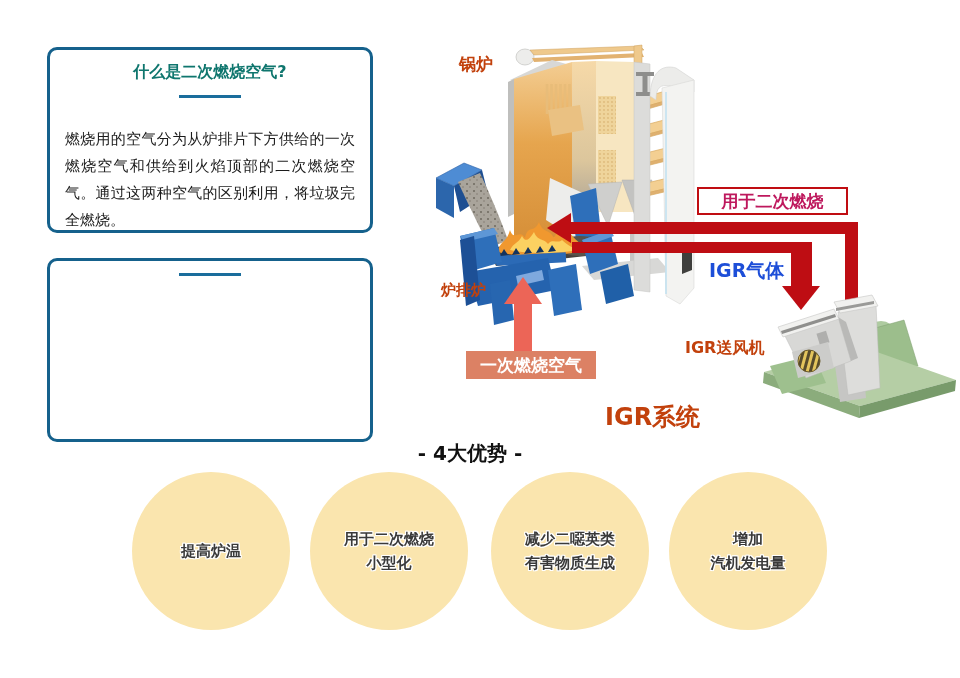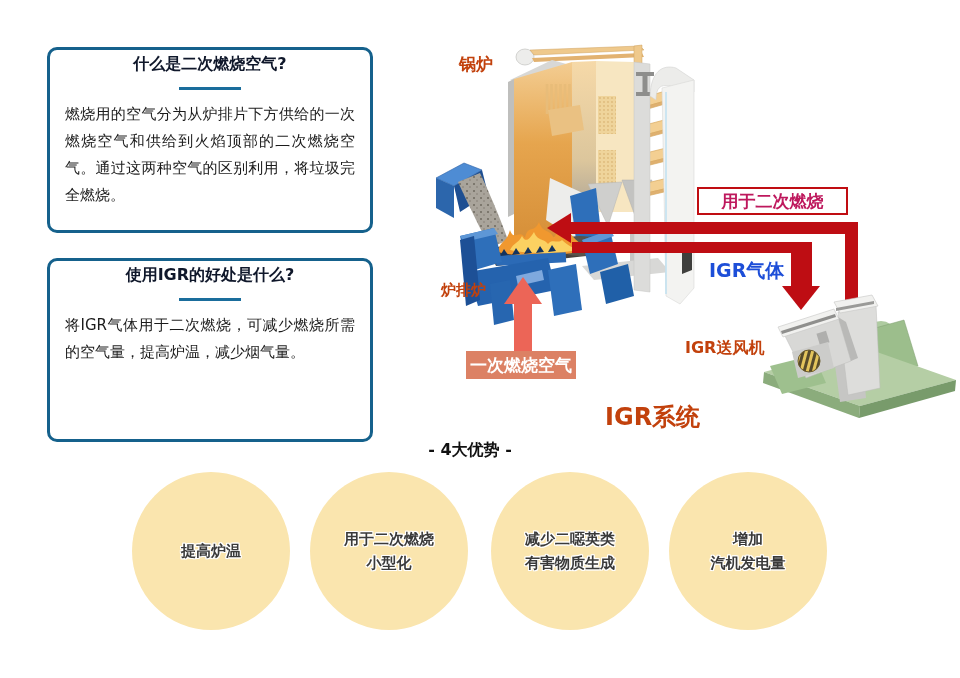--- a/index.html
+++ b/index.html
@@ -4,42 +4,42 @@
 <style>
   html,body{margin:0;padding:0;background:#fff;}
   .canvas{position:relative;width:960px;height:678px;background:#fff;overflow:hidden;
           font-family:"DejaVu Sans","Liberation Sans",sans-serif;}
 
   
   .info-box{position:absolute;left:47px;width:326px;box-sizing:border-box;
             border:3px solid #15618C;border-radius:10px;background:#fff;}
   .info-box.first{top:47px;height:186px;}
   .info-box.second{top:258px;height:184px;}
-  .ib-title{margin-top:4px;text-align:center;font-weight:bold;font-size:16px;color:#0f172a;}
+  .ib-title{margin-top:12px;text-align:center;font-weight:bold;font-size:16px;color:#0f766e;}
   .ib-divider{width:62px;height:3px;background:#1A6D9C;margin:12px auto 0;}
-  .ib-body{margin:11px 15px 0;font-size:15px;line-height:27px;color:#1b1b1b;text-align:justify;}
+  .ib-body{margin:28px 15px 0;font-size:15px;line-height:27px;color:#1b1b1b;text-align:justify;}
 
   
   .diagram-svg{position:absolute;left:430px;top:0;width:530px;height:450px;}
   .dlabel{position:absolute;font-weight:bold;color:#c2410c;white-space:nowrap;}
   .lbl-boiler{left:459px;top:53px;font-size:17px;}
   .lbl-grate{left:441px;top:281px;font-size:15px;}
   .lbl-fan{left:685px;top:338px;font-size:16px;}
   .lbl-system{left:605px;top:401px;font-size:24px;}
   .lbl-igrgas{left:709px;top:258px;font-size:19px;color:#1d4ed8;}
   .tag-secondary{position:absolute;left:697px;top:187px;width:147px;height:24px;
                  border:2px solid #C00D12;background:#fff;color:#be185d;font-weight:bold;
                  font-size:17px;text-align:center;line-height:24px;}
-  .tag-primary{position:absolute;left:466px;top:351px;width:110px;height:28px;
+  .tag-primary{position:absolute;left:466px;top:351px;width:130px;height:28px;
                background:#DC8164;color:#fff;font-weight:bold;font-size:17px;
                text-align:center;line-height:28px;}
 
   
   .adv-heading{position:absolute;left:390px;top:440px;width:160px;text-align:center;
-               font-weight:bold;font-size:16px;color:#111;}
+               font-weight:bold;font-size:20px;color:#111;}
   .circle{position:absolute;top:472px;width:158px;height:158px;border-radius:50%;
           background:#FAE5AE;display:flex;flex-direction:column;align-items:center;
           justify-content:center;}
   .circle.c1{left:132px;} .circle.c2{left:310px;} .circle.c3{left:491px;} .circle.c4{left:669px;}
   .circle .ln{font-size:15px;font-weight:bold;color:#3a3a3a;line-height:24px;white-space:nowrap;
               text-shadow:-1px -1px 0 #fff,1px -1px 0 #fff,-1px 1px 0 #fff,1px 1px 0 #fff,
                           0 -1px 0 #fff,0 1px 0 #fff,-1px 0 0 #fff,1px 0 0 #fff;}
   .circle .ln:empty{display:none;}
 </style>
 </head>
@@ -47,23 +47,21 @@
 
 <div class="canvas">
 
   <div class="info-box first">
     <div class="ib-title">什么是二次燃烧空气?</div>
     <div class="ib-divider"></div>
     <div class="ib-body">燃烧用的空气分为从炉排片下方供给的一次燃烧空气和供给到火焰顶部的二次燃烧空气。通过这两种空气的区别利用，将垃圾完全燃烧。</div>
   </div>
 
   <div class="info-box second">
-    <div class="ib-title">使用IGR的好处是什么?</div>
     <div class="ib-divider"></div>
-    <div class="ib-body">将IGR气体用于二次燃烧，可减少燃烧所需的空气量，提高炉温，减少烟气量。</div>
   </div>
 
   <svg class="diagram-svg" viewBox="0 0 530 450">
     <defs>
       <linearGradient id="gradWall" x1="0" y1="0" x2="0" y2="1">
         <stop offset="0" stop-color="#F3CD92"></stop>
           <stop offset="0.45" stop-color="#E6A54E"></stop>
         <stop offset="1" stop-color="#D68F38"></stop>
       </linearGradient>
       <linearGradient id="gradInner" x1="0" y1="0" x2="0" y2="1">

